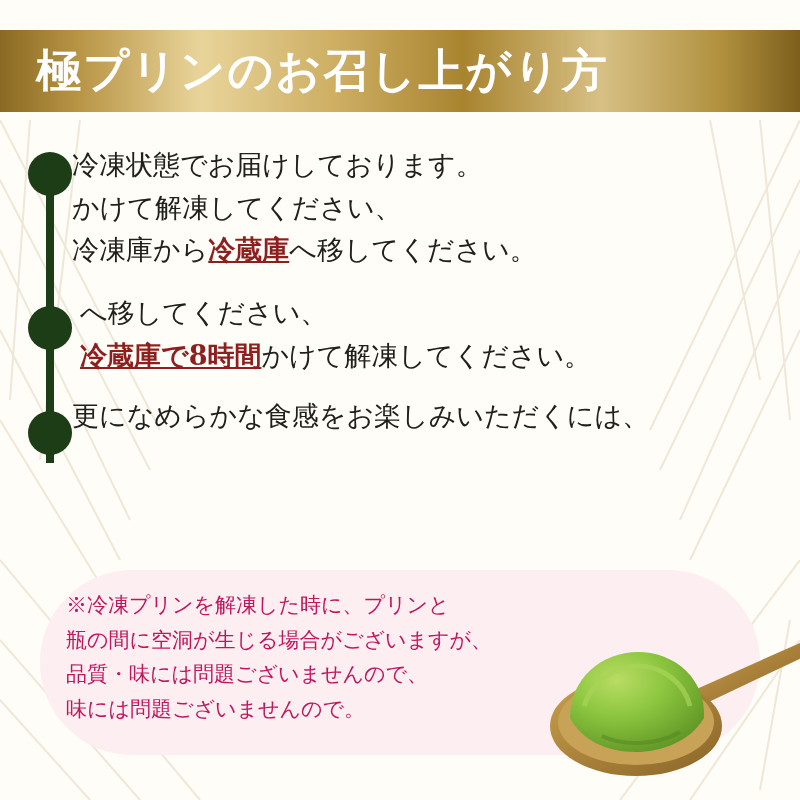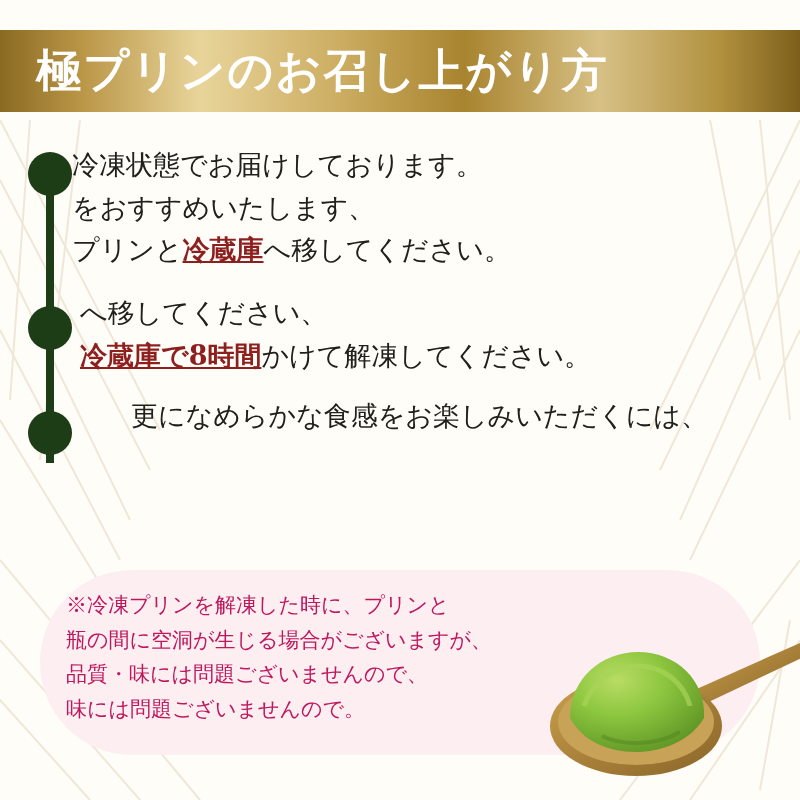--- a/index.html
+++ b/index.html
@@ -116,21 +116,21 @@
   }
   .step-text .line { white-space: nowrap; }
   .hl {
     color: #8d1f1f;
     font-weight: bold;
     text-decoration: underline;
   }
   .step-2 .step-text { padding-top: 8px; padding-left: 8px; }
   .step-3 .step-text { padding-top: 6px; }
   .step-2 { margin-top: 12px; }
-  .step-3 { margin-top: 12px; text-align: right; }
+  .step-3 { margin-top: 12px; }
 
   
   .note-box {
     position: absolute;
     left: 40px;
     top: 570px;
     width: 720px;
     height: 185px;
     border-radius: 92px;
     background: #fdeef2;
@@ -194,22 +194,22 @@
 
   <div class="steps">
 
     <div class="step step-1">
       <div class="bullet-col">
         <div class="connector conn-1"></div>
         <div class="bullet"></div>
       </div>
       <div class="step-text">
         <div class="line"><span>冷凍状態でお届けしております。</span></div>
-        <div class="line"><span>をおすすめいたします、</span></div>
-        <div class="line"><span>プリンと</span><span class="hl">冷蔵庫</span><span>へ移してください。</span></div>
+        <div class="line"><span>かけて解凍してください、</span></div>
+        <div class="line"><span>冷凍庫から</span><span class="hl">冷蔵庫</span><span>へ移してください。</span></div>
       </div>
     </div>
 
     <div class="step step-2">
       <div class="bullet-col">
         <div class="connector conn-2"></div>
         <div class="bullet"></div>
       </div>
       <div class="step-text">
         <div class="line"><span>へ移してください、</span></div>

